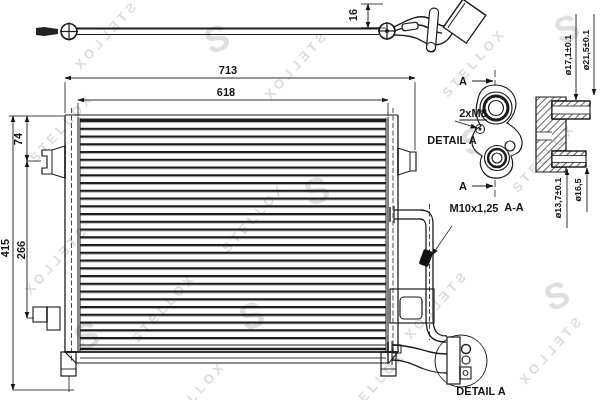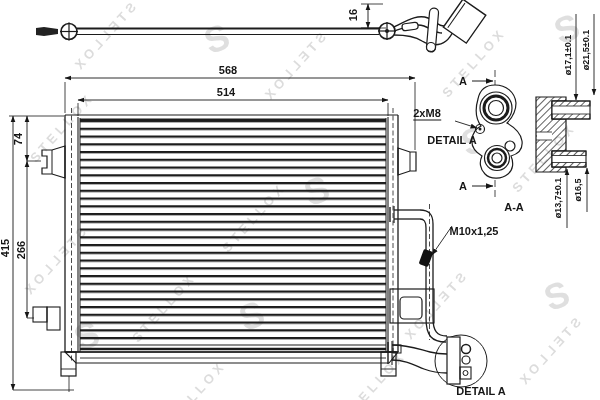--- a/index.html
+++ b/index.html
@@ -210,33 +210,33 @@
       <line x1="9" y1="116" x2="64" y2="116" stroke-width="0.8"></line>
       <line x1="27" y1="161" x2="41" y2="161" stroke-width="0.8"></line>
       <line x1="27" y1="318" x2="34" y2="318" stroke-width="0.8"></line>
       <line x1="13" y1="390" x2="74" y2="390" stroke-width="0.8"></line>
       <line x1="27" y1="116" x2="27" y2="161" stroke-width="0.9" marker-start="url(#aw)" marker-end="url(#aw)"></line>
       <line x1="27" y1="161" x2="27" y2="318" stroke-width="0.9" marker-start="url(#aw)" marker-end="url(#aw)"></line>
       <line x1="13" y1="116" x2="13" y2="390" stroke-width="0.9" marker-start="url(#aw)" marker-end="url(#aw)"></line>
     </g>
   </svg>
 
-  <span class="lbl ht" style="left:228px;top:70px">568</span>
-  <span class="lbl ht" style="left:226px;top:92px">514</span>
+  <span class="lbl ht" style="left:228px;top:70px">713</span>
+  <span class="lbl ht" style="left:226px;top:92px">618</span>
   <span class="lbl vt" style="left:353px;top:15px">16</span>
   <span class="lbl vt" style="left:18px;top:139px">74</span>
   <span class="lbl vt" style="left:5px;top:248px">415</span>
   <span class="lbl vt" style="left:21px;top:250px">266</span>
 
-  <span class="lbl ht und" style="left:427px;top:114px">2xM8</span>
+  <span class="lbl ht und" style="left:473px;top:114px">2xM8</span>
   <span class="lbl ht" style="left:452px;top:140px">DETAIL A</span>
   <span class="lbl ht" style="left:463px;top:81px">A</span>
   <span class="lbl ht" style="left:463px;top:186px">A</span>
   <span class="lbl ht" style="left:514px;top:207px">A-A</span>
-  <span class="lbl ht" style="left:474px;top:231px">M10x1,25</span>
+  <span class="lbl ht" style="left:474px;top:208px">M10x1,25</span>
   <span class="lbl ht" style="left:481px;top:391px">DETAIL A</span>
 
   <span class="lbl vt sm" style="left:568px;top:55px">ø17,1±0.1</span>
   <span class="lbl vt sm" style="left:586px;top:50px">ø21,5±0.1</span>
   <span class="lbl vt sm" style="left:558px;top:198px">ø13,7±0.1</span>
   <span class="lbl vt sm" style="left:578px;top:190px">ø16,5</span>
 
 </div>
 
 </body></html>

